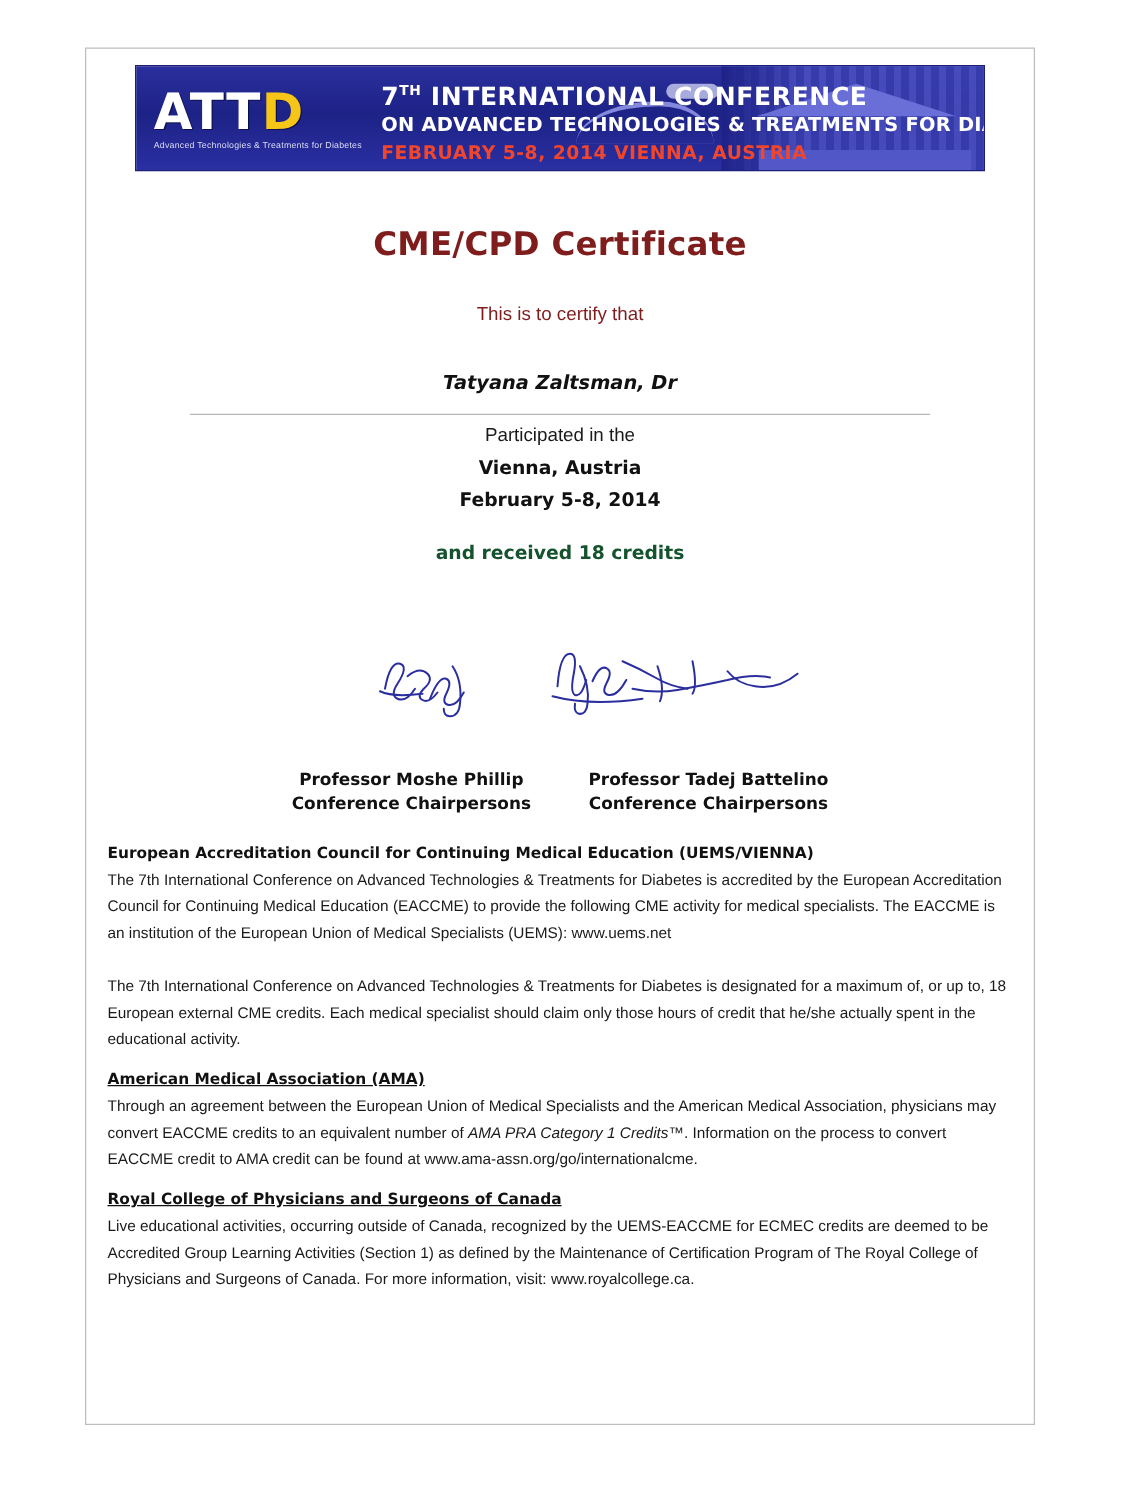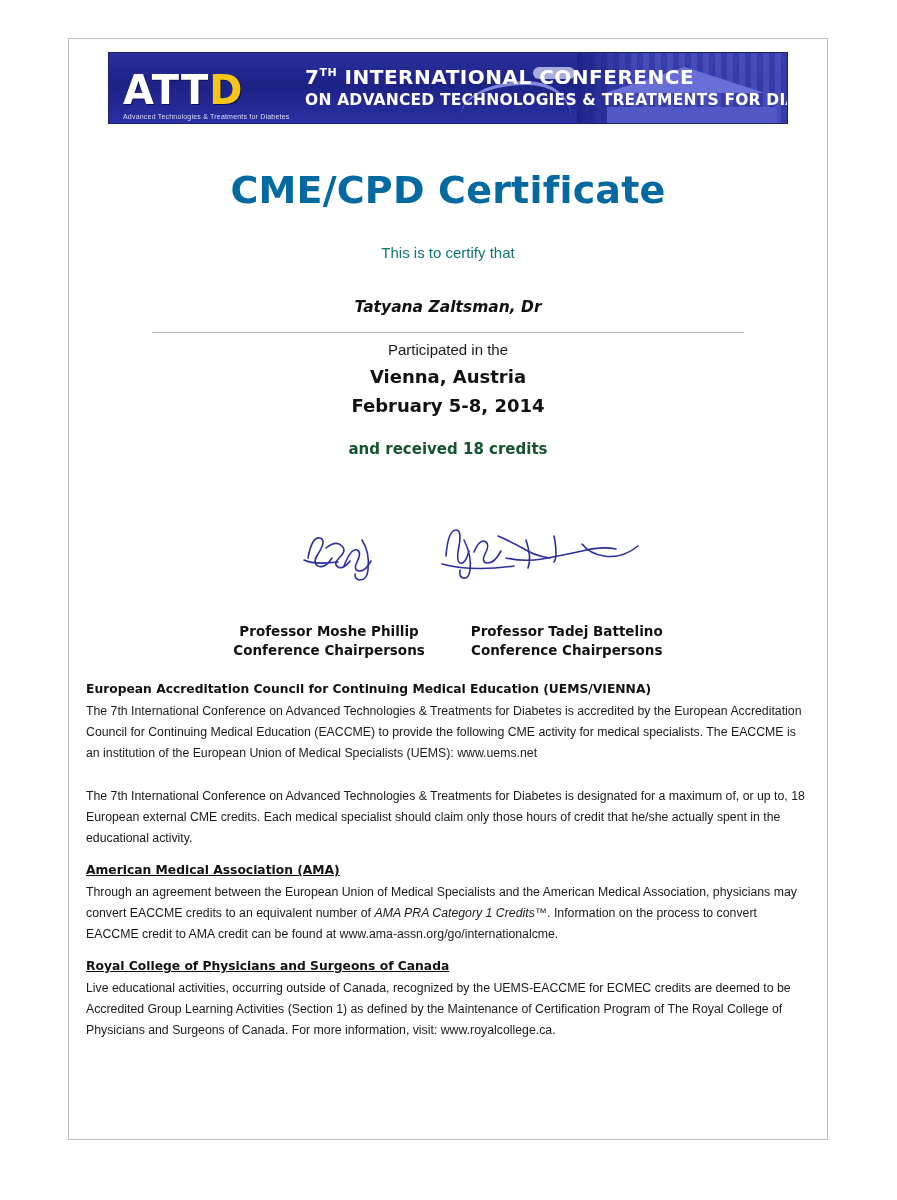--- a/index.html
+++ b/index.html
@@ -34,21 +34,21 @@
     left: 86px;
     top: 52px;
     width: 724px;
   }
 
   
   .banner {
     position: relative;
     width: 680px;
     margin: 0 auto;
-    height: 72px;
+    height: 85px;
     background: linear-gradient(180deg, #2b2f9e 0%, #1d2286 45%, #2a2fa2 100%);
     overflow: hidden;
     border: 1px solid #1b1f75;
     box-sizing: border-box;
   }
   .banner .logo {
     position: absolute;
     left: 14px;
     top: 16px;
     width: 180px;
@@ -156,29 +156,29 @@
     border-top: 4px solid #8f94e6;
     border-radius: 60% 40% 0 0 / 100% 100% 0 0;
     opacity: .9;
   }
 
   
   .cert-title {
     text-align: center;
     font-family: "DejaVu Sans", sans-serif;
     font-weight: bold;
-    font-size: 38px;
-    color: #0369a1;
+    font-size: 26px;
+    color: #7f1d1d;
     margin-top: 44px;
     letter-spacing: .2px;
   }
   .certify-line {
     text-align: center;
     font-size: 15px;
-    color: #0f766e;
+    color: #7f1d1d;
     margin-top: 32px;
   }
   .recipient {
     text-align: center;
     font-family: "DejaVu Sans", sans-serif;
     font-weight: bold;
     font-size: 15.5px;
     color: #111111;
     margin-top: 37px;
     font-style: italic;
@@ -200,21 +200,21 @@
     font-size: 20.5px;
     line-height: 28px;
     color: #111111;
     margin-top: 30px;
     padding: 0 6px;
   }
   .event-city, .event-dates {
     text-align: center;
     font-family: "DejaVu Sans", sans-serif;
     font-weight: bold;
-    font-size: 18px;
+    font-size: 15px;
     color: #111111;
     margin-top: 8px;
   }
   .credits {
     text-align: center;
     font-family: "DejaVu Sans", sans-serif;
     font-weight: bold;
     font-size: 15px;
     color: #14532d;
     margin-top: 24px;
@@ -288,20 +288,21 @@
           ATT<span class="dot">D</span>
         </div>
         <div class="logo-sub">Advanced Technologies &amp; Treatments for Diabetes</div>
       </div>
 
       <div class="title-block">
         <div class="line1">
           <span>7</span><sup>TH</sup><span> INTERNATIONAL CONFERENCE</span>
         </div>
         <div class="line2">ON ADVANCED TECHNOLOGIES &amp; TREATMENTS FOR DIABETES</div>
+        <div class="line3">FEBRUARY 5-8, 2014 VIENNA, AUSTRIA</div>
       </div>
     </div>
 
     <div class="cert-title">CME/CPD Certificate</div>
 
     <div class="certify-line">This is to certify that</div>
 
     <div class="recipient">Tatyana Zaltsman, Dr</div>
     <div class="rule"></div>
 

